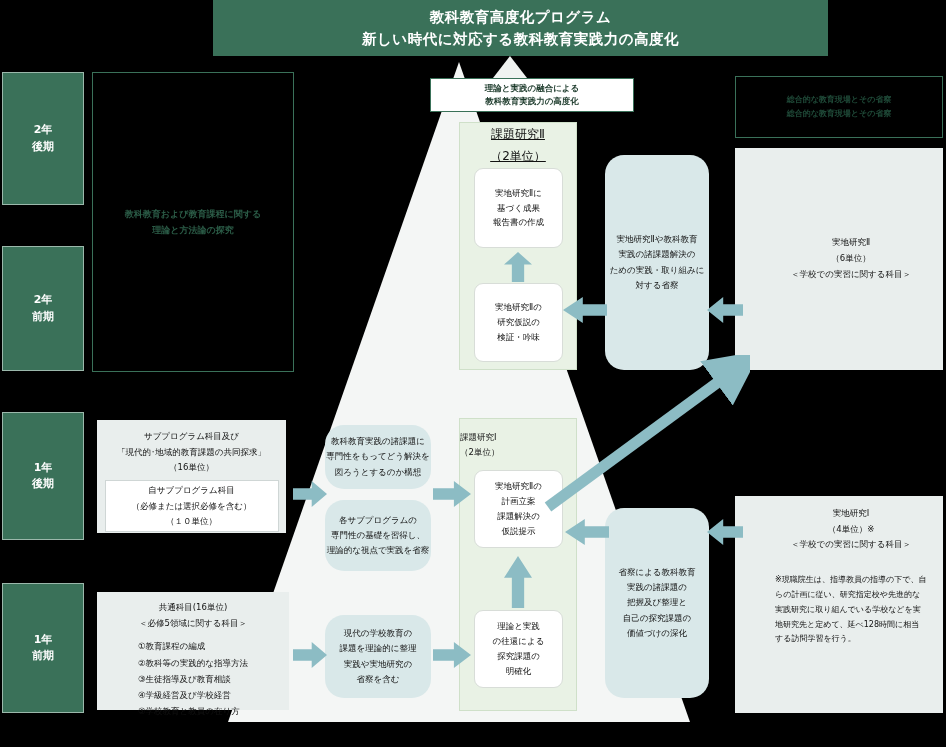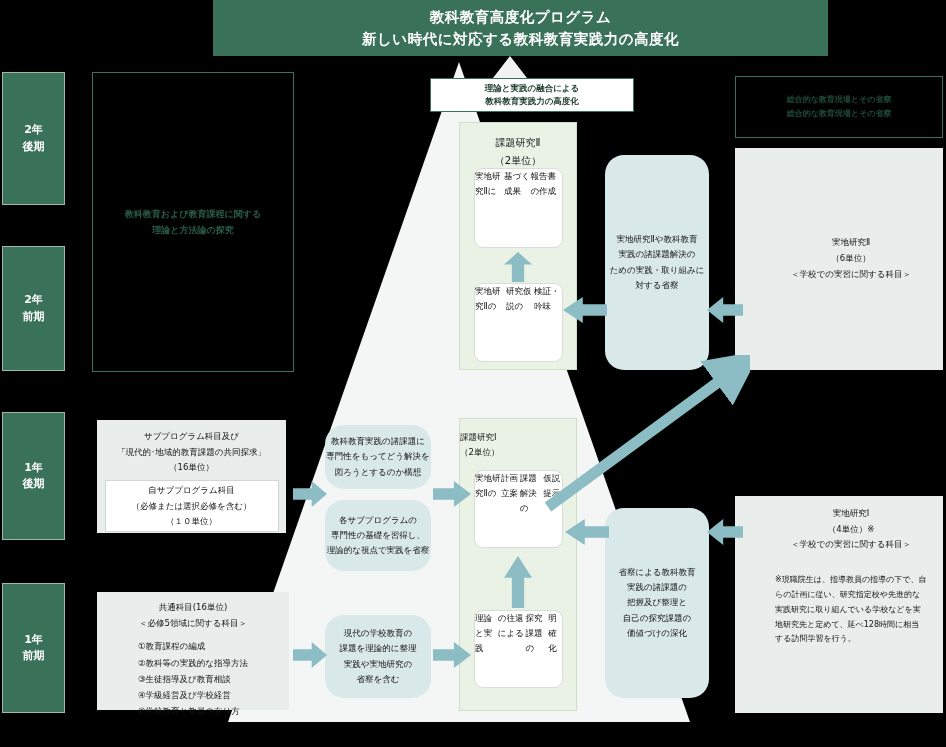--- a/index.html
+++ b/index.html
@@ -34,21 +34,21 @@
   
   .callout{
     left:430px;top:78px;width:204px;height:34px;background:#ffffff;
     border:1.5px solid #3a7159;z-index:6;
     display:flex;flex-direction:column;align-items:center;justify-content:center;
   }
   .callout div{font-size:8.5px;color:#1d3b2c;line-height:1.55;font-weight:bold;}
 
   
   .yearchip{
-    left:2px;width:63px;background:#3a7159;border:1px solid #9bb8ab;
+    left:2px;width:82px;background:#3a7159;border:1px solid #9bb8ab;
     color:#ffffff;display:flex;align-items:center;justify-content:center;
     flex-direction:column;z-index:6;
   }
   .yearchip span{font-size:11px;font-weight:bold;line-height:1.5;}
 
   
   .outline-box{
     left:92px;top:72px;width:202px;height:300px;background:#000;
     border:1.5px solid #3a7159;z-index:4;
     display:flex;flex-direction:column;align-items:center;justify-content:center;
@@ -62,21 +62,21 @@
     display:flex;flex-direction:column;align-items:center;justify-content:center;
   }
   .outline-box-r div{font-size:8px;color:#1f4a38;line-height:1.75;font-weight:bold;}
 
   
   .greenpanel{background:#e9f2e5;border:1px solid #cfe0c9;z-index:3;}
 
   
   .node{
     background:#ffffff;border:1px solid #d8ddd8;border-radius:9px;z-index:5;
-    display:flex;flex-direction:row;justify-content:center;
+    display:flex;flex-direction:column;align-items:center;justify-content:center;
   }
   .node div{font-size:8.5px;color:#121212;line-height:1.75;}
 
   
   .bluebox{
     background:#d9e8e9;border-radius:19px;z-index:3;
     display:flex;flex-direction:column;align-items:center;justify-content:center;
   }
   .bluebox div{font-size:8.5px;color:#121212;line-height:1.8;}
 
@@ -152,21 +152,21 @@
     <div>教科教育および教育課程に関する</div>
     <div>理論と方法論の探究</div>
   </div>
 
   <div class="abs outline-box-r">
     <div>総合的な教育現場とその省察</div>
     <div>総合的な教育現場とその省察</div>
   </div>
 
   <div class="abs greenpanel" style="left:459px;top:122px;width:118px;height:248px;">
-    <div style="text-align:center;margin-top:11px;font-size:10px;color:#121212;line-height:1.8;">
+    <div style="text-align:center;margin-top:1px;font-size:12px;color:#121212;line-height:1.8;text-decoration:underline;">
       <div>課題研究Ⅱ</div>
       <div>（2単位）</div>
     </div>
   </div>
   <div class="abs node" style="left:474px;top:168px;width:89px;height:80px;">
     <div>実地研究Ⅱに</div>
     <div>基づく成果</div>
     <div>報告書の作成</div>
   </div>
   <div class="abs ar-up" style="left:504px;top:252px;width:28px;height:30px;"></div>

